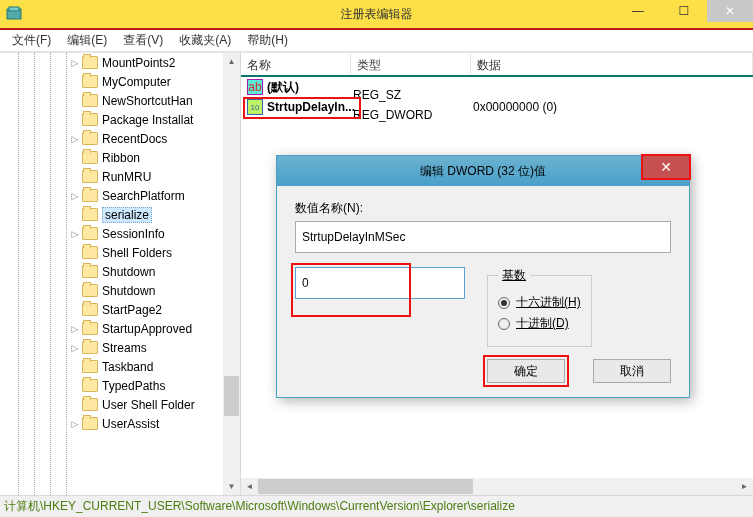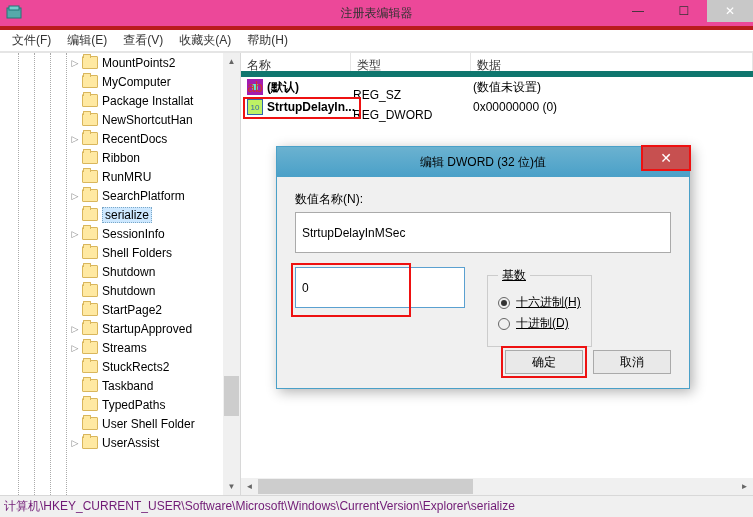--- a/index.html
+++ b/index.html
@@ -1,18 +1,18 @@
 <!DOCTYPE html>
 <html><head>
 <meta charset="utf-8">
 <style>
 * { box-sizing: border-box; margin: 0; padding: 0; font-family: "Microsoft YaHei", Tahoma, sans-serif; font-size: 12px; }
 body { width: 753px; height: 517px; background: #fff; position: relative; overflow: hidden; }
 
-.titlebar { height: 30px; background: #ec4899; border-bottom: 4px solid #b91c1c; display: flex; align-items: center; position: relative; }
+.titlebar { height: 30px; background: #fde047; border-bottom: 2px solid #b91c1c; display: flex; align-items: center; position: relative; }
 .titlebar .app-icon { width: 16px; height: 16px; margin: 0 6px; display: flex; align-items: center; justify-content: center; }
 .titlebar .title { position: absolute; left: 50%; transform: translateX(-50%); color: #333; }
 .titlebar .sysbtns { position: absolute; right: 0; top: 0; display: flex; }
 .titlebar .sysbtn { width: 46px; height: 22px; display: flex; align-items: center; justify-content: center; color: #333; }
 .titlebar .sysbtn.close { background: #c8c8c8; color: #fff; height: 22px; }
 
 .menubar { height: 22px; background: #fff; display: flex; align-items: center; padding: 0 4px; border-bottom: 1px solid #e5e5e5; }
 .menubar .menu { padding: 2px 8px; color: #333; }
 
 .main { display: flex; height: 443px; border-top: 1px solid #e5e5e5; }
@@ -26,59 +26,59 @@
 .tree-item .label { color: #000; }
 .tree-item.selected .label { background: #cde8ff; border: 1px dotted #7aa7c7; padding: 0 2px; }
 .tree-lines { position: absolute; left: 0; top: 0; width: 70px; height: 100%; }
 .tree-line { position: absolute; border-left: 1px dotted #aaa; top: 0; bottom: 0; }
 .tree .scrollbar { position: absolute; right: 0; top: 0; width: 17px; height: 100%; background: #f0f0f0; display: flex; flex-direction: column; }
 .tree .scrollbar .btn { height: 17px; background: #f0f0f0; display: flex; align-items: center; justify-content: center; color: #666; font-size: 8px; }
 .tree .scrollbar .track { flex: 1; position: relative; }
 .tree .scrollbar .thumb { position: absolute; left: 1px; right: 1px; top: 75%; height: 40px; background: #cdcdcd; }
 
 .listpane { flex: 1; position: relative; }
-.listhead { height: 24px; display: flex; border-bottom: 6px solid #0f766e; }
+.listhead { height: 24px; display: flex; border-bottom: 2px solid #0f766e; }
 .listhead .col { padding: 4px 6px; color: #333; border-right: 1px solid #e5e5e5; }
 .listhead .col.c1 { width: 110px; }
 .listhead .col.c2 { width: 120px; }
 .listhead .col.c3 { flex: 1; }
 .listrow { height: 20px; display: flex; align-items: center; }
 .listrow .icon { width: 16px; height: 16px; margin: 0 4px 0 6px; display: flex; align-items: center; justify-content: center; flex-shrink: 0; }
 .listrow .c1 { width: 86px; font-weight: bold; }
 .listrow .c2 { width: 120px; margin-top: 16px; }
 .listrow .c3 { flex: 1; }
 .listpane .scrollbar-h { position: absolute; left: 0; bottom: 0; height: 17px; width: 100%; background: #f0f0f0; display: flex; }
 .listpane .scrollbar-h .btn { width: 17px; display: flex; align-items: center; justify-content: center; color: #666; font-size: 8px; }
 .listpane .scrollbar-h .track { flex: 1; position: relative; }
 .listpane .scrollbar-h .thumb { position: absolute; top: 1px; bottom: 1px; left: 0; width: 45%; background: #cdcdcd; }
 
 .red-outline { border: 2px solid #e11; position: absolute; pointer-events: none; }
 
-.statusbar { height: 22px; border-top: 1px solid #d8d8d8; display: flex; align-items: center; padding: 0 4px; color: #701a75; background: #f0f0f0; }
-
-
-.dialog { position: absolute; left: 276px; top: 146px; width: 414px; height: 243px; background: #fdba74; box-shadow: 3px 3px 12px rgba(0,0,0,.3); border: 1px solid #4aa0c8; }
+.statusbar { height: 22px; border-top: 1px solid #d8d8d8; display: flex; align-items: center; padding: 0 4px; color: #4d7c0f; background: #f0f0f0; }
+
+
+.dialog { position: absolute; left: 276px; top: 155px; width: 414px; height: 243px; background: #fdba74; box-shadow: 3px 3px 12px rgba(0,0,0,.3); border: 1px solid #4aa0c8; }
 .dialog .dtitlebar { height: 30px; background: linear-gradient(#6bb2d0,#4aa0c8); display: flex; align-items: center; position: relative; }
 .dialog .dtitle { position: absolute; left: 50%; transform: translateX(-50%); color: #000; }
 .dialog .dclose { position: absolute; right: 0; top: 0; width: 46px; height: 22px; background: #c75050; color: #fff; display: flex; align-items: center; justify-content: center; font-size: 14px; }
 .dialog .dbody { padding: 14px 18px; background: #f0f0f0; height: calc(100% - 30px); position: relative; }
 .dialog .lbl { color: #000; margin-bottom: 4px; }
-.dialog .txt { width: 376px; height: 41px; border: 1px solid #aaa; background: #fff; padding: 2px 6px; }
+.dialog .txt { width: 376px; height: 32px; border: 1px solid #aaa; background: #fff; padding: 2px 6px; }
 .dialog .row2 { display: flex; gap: 22px; margin-top: 14px; }
 .dialog .valuecol { width: 170px; }
 .dialog .valuecol .txt { width: 170px; }
 .dialog fieldset { border: 1px solid #ccc; padding: 6px 10px 10px; text-decoration: underline; }
 .dialog fieldset legend { padding: 0 4px; }
 .dialog .radio { display: flex; align-items: center; gap: 6px; margin: 4px 0; }
 .dialog .radio .dot { width: 12px; height: 12px; border: 1px solid #666; border-radius: 50%; display: flex; align-items: center; justify-content: center; }
 .dialog .radio .dot.checked::after { content: ''; width: 6px; height: 6px; background: #333; border-radius: 50%; }
-.dialog .btns { position: absolute; right: 18px; bottom: 14px; display: flex; gap: 10px; justify-content: center; }
+.dialog .btns { position: absolute; right: 18px; bottom: 14px; display: flex; gap: 28px; justify-content: center; }
 .dialog .btn { width: 78px; height: 24px; background: #e9e9e9; border: 1px solid #aaa; display: flex; align-items: center; justify-content: center; }
 
-.icon-ab { width:16px; height:16px; border:5px solid #a21caf; display:flex; align-items:center; justify-content:center; font-size:14px; color:#c33; background:#5eead4; }
+.icon-ab { width:16px; height:16px; border:1px solid #a21caf; display:flex; align-items:center; justify-content:center; font-size:12px; color:#c33; background:#5eead4; }
 .icon-dw { width:16px; height:16px; border:1px solid #36a; display:flex; align-items:center; justify-content:center; font-size:8px; color:#36a; background:#bef264; }
 </style>
 </head>
 <body>
 
 <div class="titlebar">
   <div class="app-icon">
     <svg width="16" height="16" viewBox="0 0 16 16">
         <rect x="1" y="3" width="14" height="10" fill="#5aa" stroke="#277"></rect>
         <rect x="3" y="1" width="10" height="4" fill="#7cc" stroke="#277"></rect>
@@ -115,28 +115,28 @@
           <span class="label">MountPoints2</span>
         </div>
         <div class="tree-item">
           <span class="exp"></span>
           <span class="folder"></span>
           <span class="label">MyComputer</span>
         </div>
         <div class="tree-item">
           <span class="exp"></span>
           <span class="folder"></span>
+          <span class="label">NewShortcutHan</span>
+        </div>
+        <div class="tree-item">
+          <span class="exp"></span>
+          <span class="folder"></span>
           <span class="label">Package Installat</span>
         </div>
         <div class="tree-item">
-          <span class="exp"></span>
-          <span class="folder"></span>
-          <span class="label">NewShortcutHan</span>
-        </div>
-        <div class="tree-item">
           <span class="exp">▷</span>
           <span class="folder"></span>
           <span class="label">RecentDocs</span>
         </div>
         <div class="tree-item">
           <span class="exp"></span>
           <span class="folder"></span>
           <span class="label">Ribbon</span>
         </div>
         <div class="tree-item">
@@ -181,25 +181,20 @@
         </div>
         <div class="tree-item">
           <span class="exp">▷</span>
           <span class="folder"></span>
           <span class="label">StartupApproved</span>
         </div>
         <div class="tree-item">
           <span class="exp">▷</span>
           <span class="folder"></span>
           <span class="label">Streams</span>
-        </div>
-        <div class="tree-item">
-          <span class="exp"></span>
-          <span class="folder"></span>
-          <span class="label">StuckRects2</span>
         </div>
         <div class="tree-item">
           <span class="exp"></span>
           <span class="folder"></span>
           <span class="label">Taskband</span>
         </div>
         <div class="tree-item">
           <span class="exp"></span>
           <span class="folder"></span>
           <span class="label">TypedPaths</span>
@@ -230,21 +225,20 @@
       <div class="col c2">类型</div>
       <div class="col c3">数据</div>
     </div>
     <div id="list-rows">
         <div class="listrow">
           <span class="icon">
             <span class="icon-ab">ab</span>
           </span>
           <span class="c1">(默认)</span>
           <span class="c2">REG_SZ</span>
-          <span class="c3">(数值未设置)</span>
         </div>
         <div class="listrow">
           <span class="icon">
             <span class="icon-dw">10</span>
           </span>
           <span class="c1">StrtupDelayIn...</span>
           <span class="c2">REG_DWORD</span>
           <span class="c3">0x00000000 (0)</span>
         </div>
       </div>

